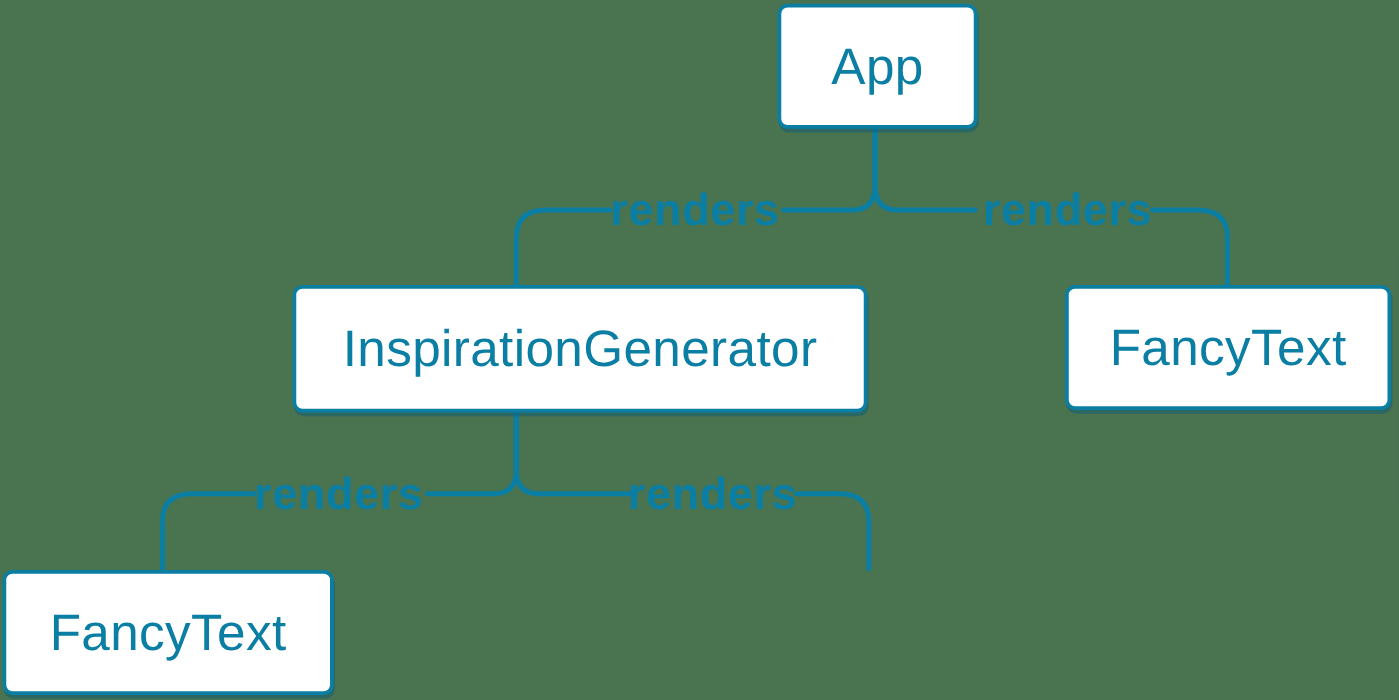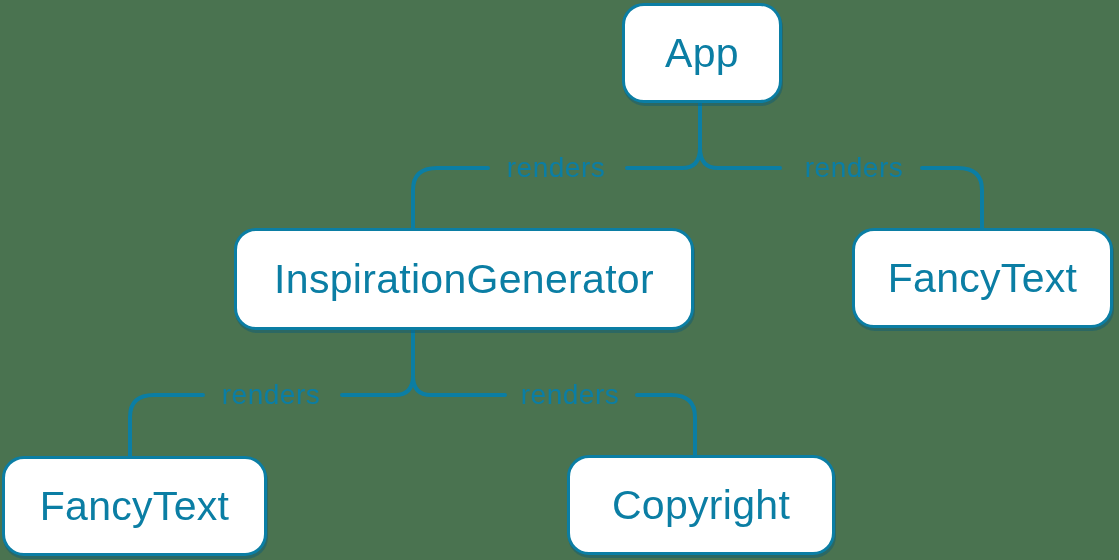--- a/index.html
+++ b/index.html
@@ -26,41 +26,41 @@
     stroke: var(--accent, #0b7ea4);
     stroke-width: 4;
     fill: none;
     stroke-linecap: round;
   }
   .node {
     position: absolute;
     box-sizing: border-box;
     background: var(--node-fill, #ffffff);
     border: 3px solid var(--accent, #0b7ea4);
-    border-radius: 22px;
+    border-radius: 8px;
     display: flex;
     align-items: center;
     justify-content: center;
     color: var(--accent, #0b7ea4);
     font-size: 41px;
     font-weight: 500;
     letter-spacing: 0.3px;
     box-shadow: 1px 3px 0 rgba(9, 92, 122, 0.45);
   }
   #node-app          { left: 622px; top: 3px;   width: 160px; height: 100px; }
   #node-ig           { left: 197px; top: 228px; width: 460px; height: 102px; margin-left: 37px; }
   #node-ft-top       { left: 852px; top: 228px; width: 261px; height: 100px; }
   #node-ft-bottom    { left: 2px;   top: 456px; width: 265px; height: 100px; }
   #node-copyright    { left: 567px; top: 455px; width: 268px; height: 100px; }
   .edge-label {
     position: absolute;
     transform: translate(-50%, -50%);
     color: var(--accent, #0b7ea4);
-    font-size: 28px;
-    font-weight: normal;
+    font-size: 36px;
+    font-weight: bold;
     letter-spacing: 0.5px;
     white-space: nowrap;
   }
   #edge-label-0 { left: 556px; top: 168px; }
   #edge-label-1 { left: 854px; top: 168px; }
   #edge-label-2 { left: 271px; top: 395px; }
   #edge-label-3 { left: 570px; top: 395px; }
 </style>
 </head>
 <body>
@@ -95,22 +95,19 @@
   </div>
 
   <div class="node" id="node-ft-top">
     <span>FancyText</span>
   </div>
 
   <div class="node" id="node-ft-bottom">
     <span>FancyText</span>
   </div>
 
-  <div class="node" id="node-copyright">
-    <span>Copyright</span>
-  </div>
 
   <span class="edge-label" id="edge-label-0">renders</span>
   <span class="edge-label" id="edge-label-1">renders</span>
   <span class="edge-label" id="edge-label-2">renders</span>
   <span class="edge-label" id="edge-label-3">renders</span>
 
 </div>
 
 </body></html>

